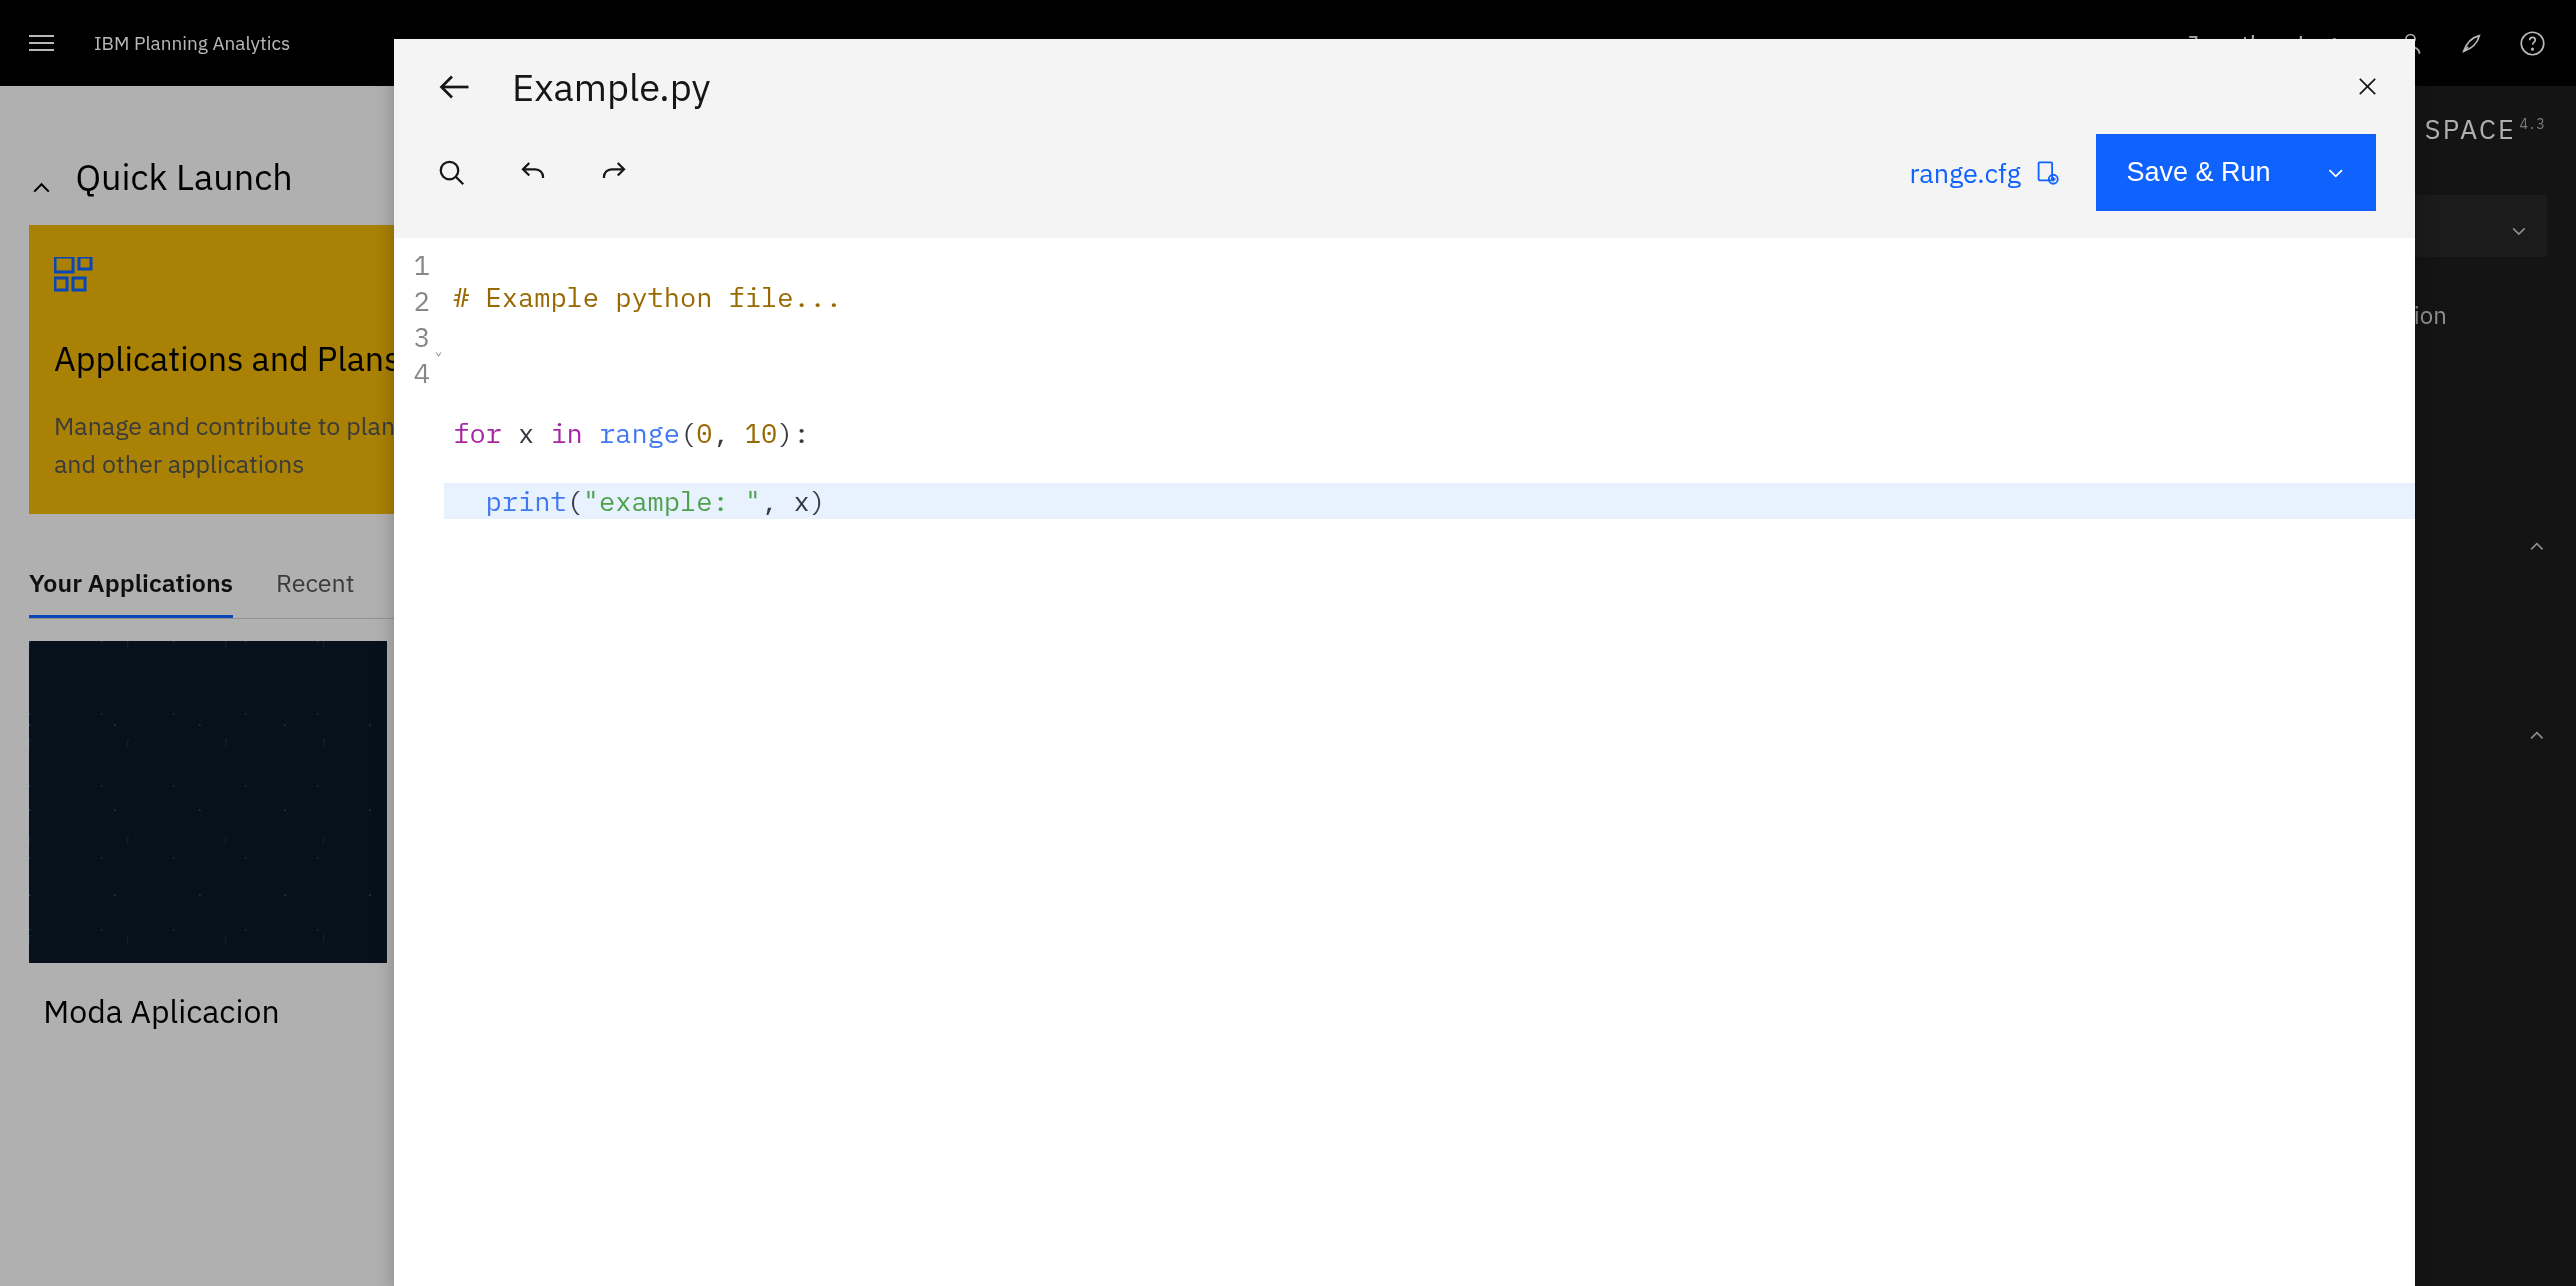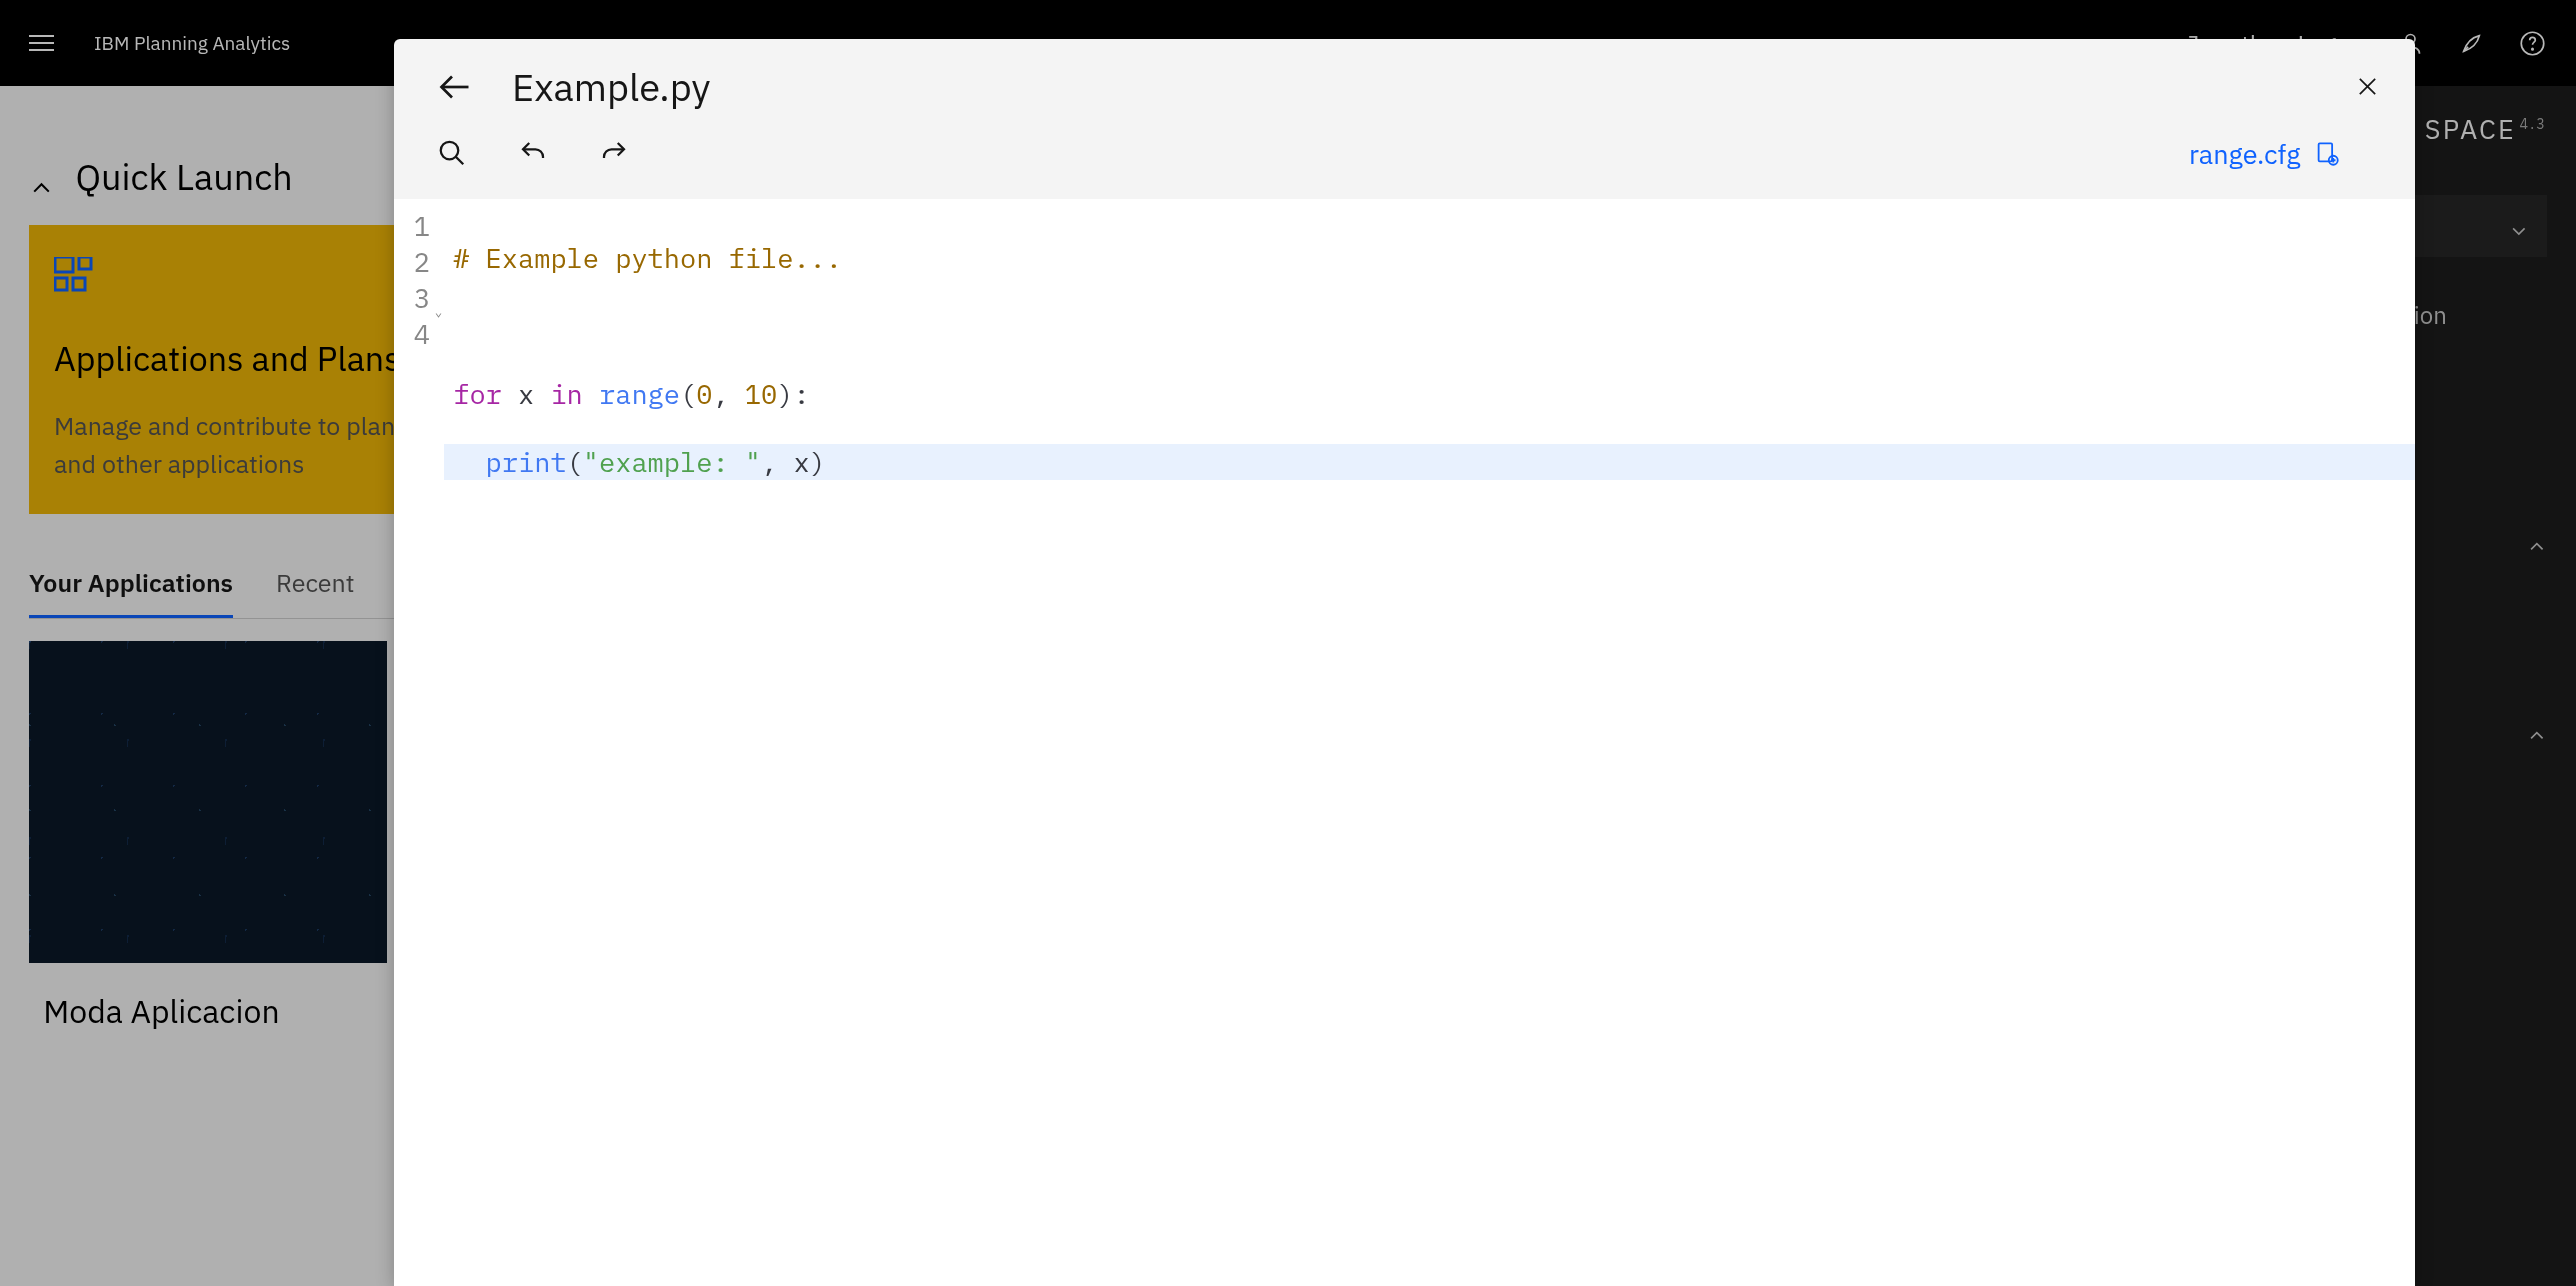--- a/index.html
+++ b/index.html
@@ -152,21 +152,20 @@
 
 .modal {
   position:absolute;
   top: 39px;
   left: 394px;
   width: 2021px;
   height: calc(100% - 39px);
   background:#f4f4f4;
   display:flex; flex-direction:column;
   box-shadow: 0 3.6px 18px rgba(0,0,0,.25);
-  border-radius: 6px;
 }
 .modal-header {
   display:flex; align-items:center;
   padding: 23px 36px 23px 43px;
 }
 .back-btn { width:36px; height:36px; cursor:pointer; margin-right:39px; }
 .back-btn svg { width:100%; height:100%; stroke:#161616; fill:none; stroke-width:1.8; }
 .file-title { font-size:38px; font-weight:400; color:#161616; }
 .close-btn { margin-left:auto; width:23px; height:23px; cursor:pointer; }
 .close-btn svg { width:100%; height:100%; stroke:#161616; fill:none; stroke-width:1.8; }
@@ -387,20 +386,26 @@
     </div>
     <div class="toolbar-spacer"></div>
     <div class="config-link">
       <span>range.cfg</span>
       <svg viewBox="0 0 24 24">
           <rect x="5" y="3" width="12" height="16" rx="1"></rect>
           <circle cx="18" cy="18" r="4"></circle>
           <path d="M18 16v4M16 18h4"></path>
         </svg>
     </div>
+    <button class="run-btn">
+      <span>Save &amp; Run</span>
+      <svg viewBox="0 0 24 24">
+          <polyline points="5 9 12 16 19 9"></polyline>
+        </svg>
+    </button>
   </div>
 
   <div class="editor">
     <div class="gutter">
       <div>1</div>
       <div>2</div>
       <div><span>3</span><span class="fold-marker">⌄</span></div>
       <div>4</div>
     </div>
     <div class="code">

